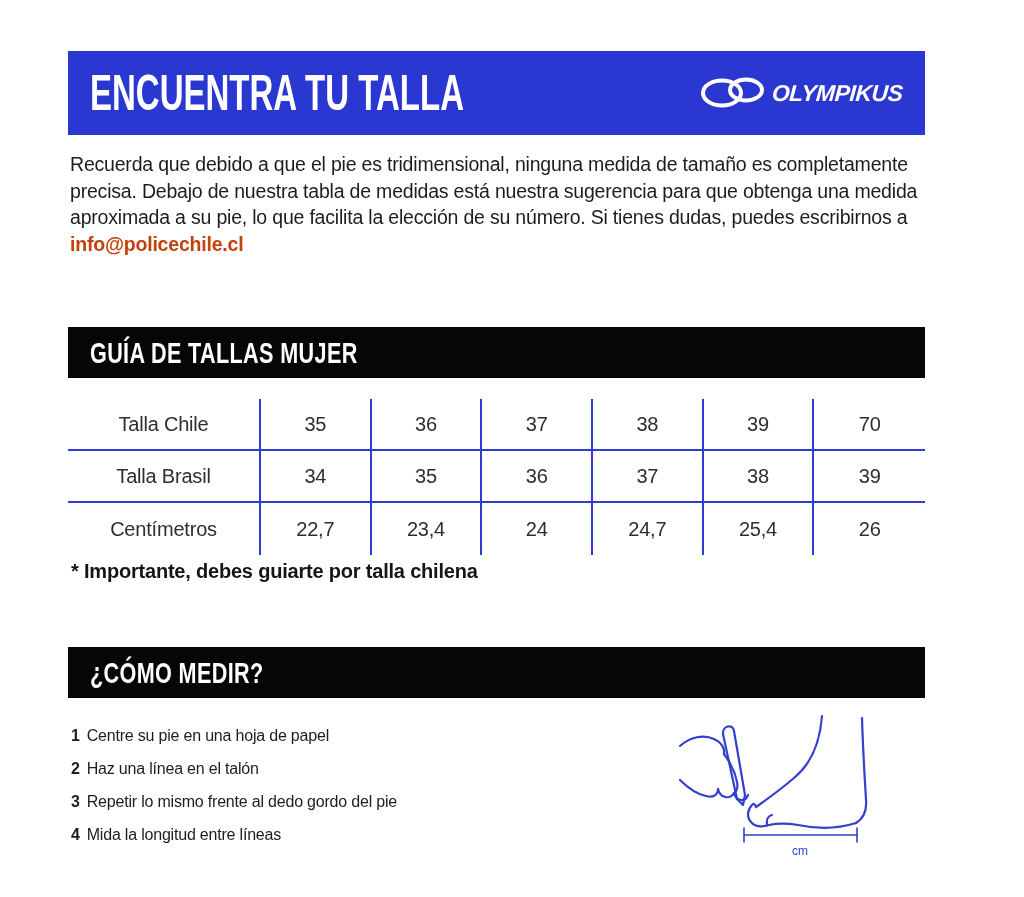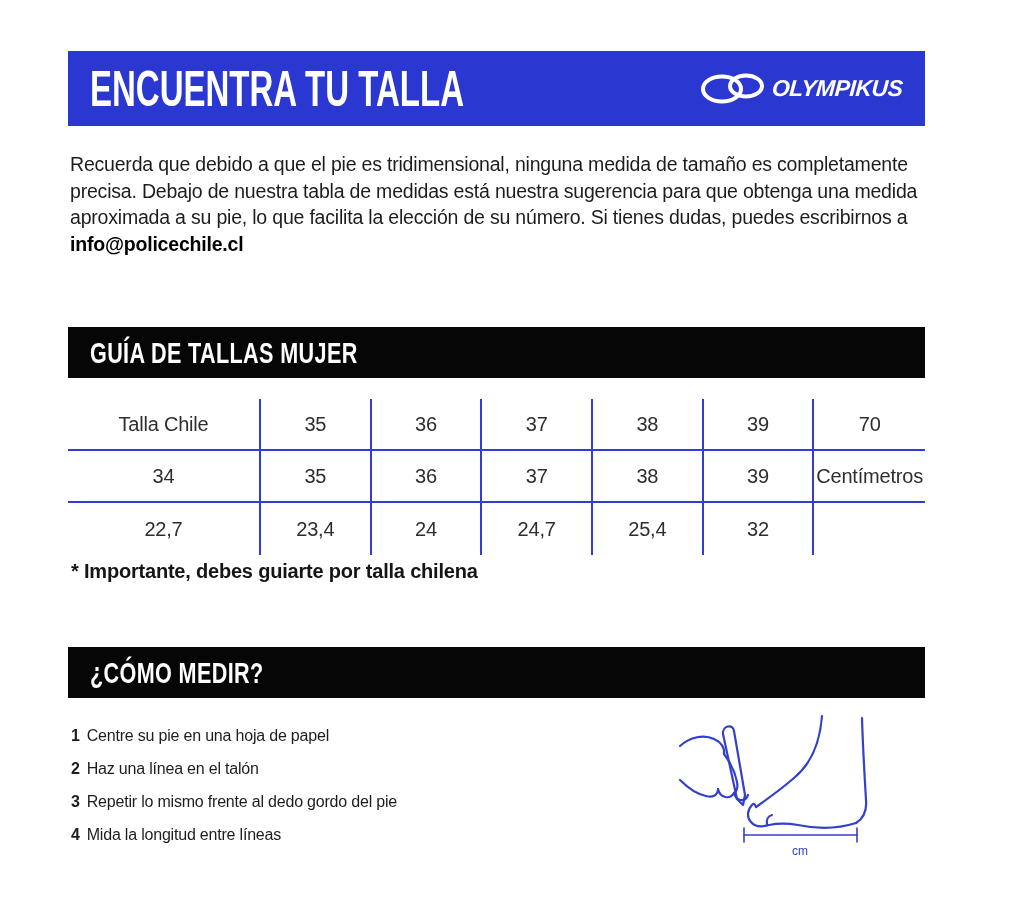--- a/index.html
+++ b/index.html
@@ -10,38 +10,38 @@
     --barblack:#060606;
   }
   *{margin:0;padding:0;box-sizing:border-box;}
   body{background:#e8e8e8;font-family:"Liberation Sans", sans-serif;}
   #canvas{
     position:relative;width:1024px;height:897px;background:#ffffff;
     overflow:hidden;margin:0 auto;
   }
   
   .header-bar{
-    position:absolute;left:68px;top:51px;width:857px;height:75px;
+    position:absolute;left:68px;top:51px;width:857px;height:84px;
     background:var(--blue);display:flex;align-items:center;
     justify-content:space-between;padding:0 22px;
   }
   .cond{display:inline-block;transform-origin:left center;white-space:nowrap;}
   .page-title{color:#ffffff;font-size:50px;font-weight:700;line-height:1;}
   .page-title .cond{transform:scaleX(0.66);}
   .logo{display:flex;align-items:center;gap:7px;}
   .brand-text{
     color:#ffffff;font-size:23px;font-weight:700;font-style:italic;
     letter-spacing:-0.5px;transform:skewX(-4deg);
   }
   
   .intro{
     position:absolute;left:70px;top:151px;width:864px;
     font-size:19.5px;line-height:26.5px;color:var(--ink);letter-spacing:-0.2px;
   }
-  .intro b{color:#000000;}
+  .intro b{color:#c2410c;}
   
   .section-bar{
     position:absolute;left:68px;width:857px;height:51px;background:var(--barblack);
     color:#fff;display:flex;align-items:center;padding:0 22px;
   }
   .bar-guide{top:327px;align-items:center;}
   .bar-howto{top:647px;}
   .bar-title{font-size:30px;font-weight:700;line-height:1;letter-spacing:0.5px;}
   .bar-title .cond{transform:scaleX(0.72);}
   
@@ -105,34 +105,35 @@
 
   <div class="size-table">
     <div class="cell">Talla Chile</div>
     <div class="cell">35</div>
     <div class="cell">36</div>
     <div class="cell">37</div>
     <div class="cell">38</div>
     <div class="cell">39</div>
     <div class="cell">70</div>
 
+    <div class="cell">Talla Brasil</div>
     <div class="cell">34</div>
     <div class="cell">35</div>
     <div class="cell">36</div>
     <div class="cell">37</div>
     <div class="cell">38</div>
     <div class="cell">39</div>
 
     <div class="cell">Centímetros</div>
     <div class="cell">22,7</div>
     <div class="cell">23,4</div>
     <div class="cell">24</div>
     <div class="cell">24,7</div>
     <div class="cell">25,4</div>
-    <div class="cell">32</div>
+    <div class="cell">26</div>
   </div>
 
   <div class="note">* Importante, debes guiarte por talla chilena</div>
 
   <div class="section-bar bar-howto">
     <div class="bar-title">
       <span class="cond">¿CÓMO MEDIR?</span>
     </div>
   </div>
 

